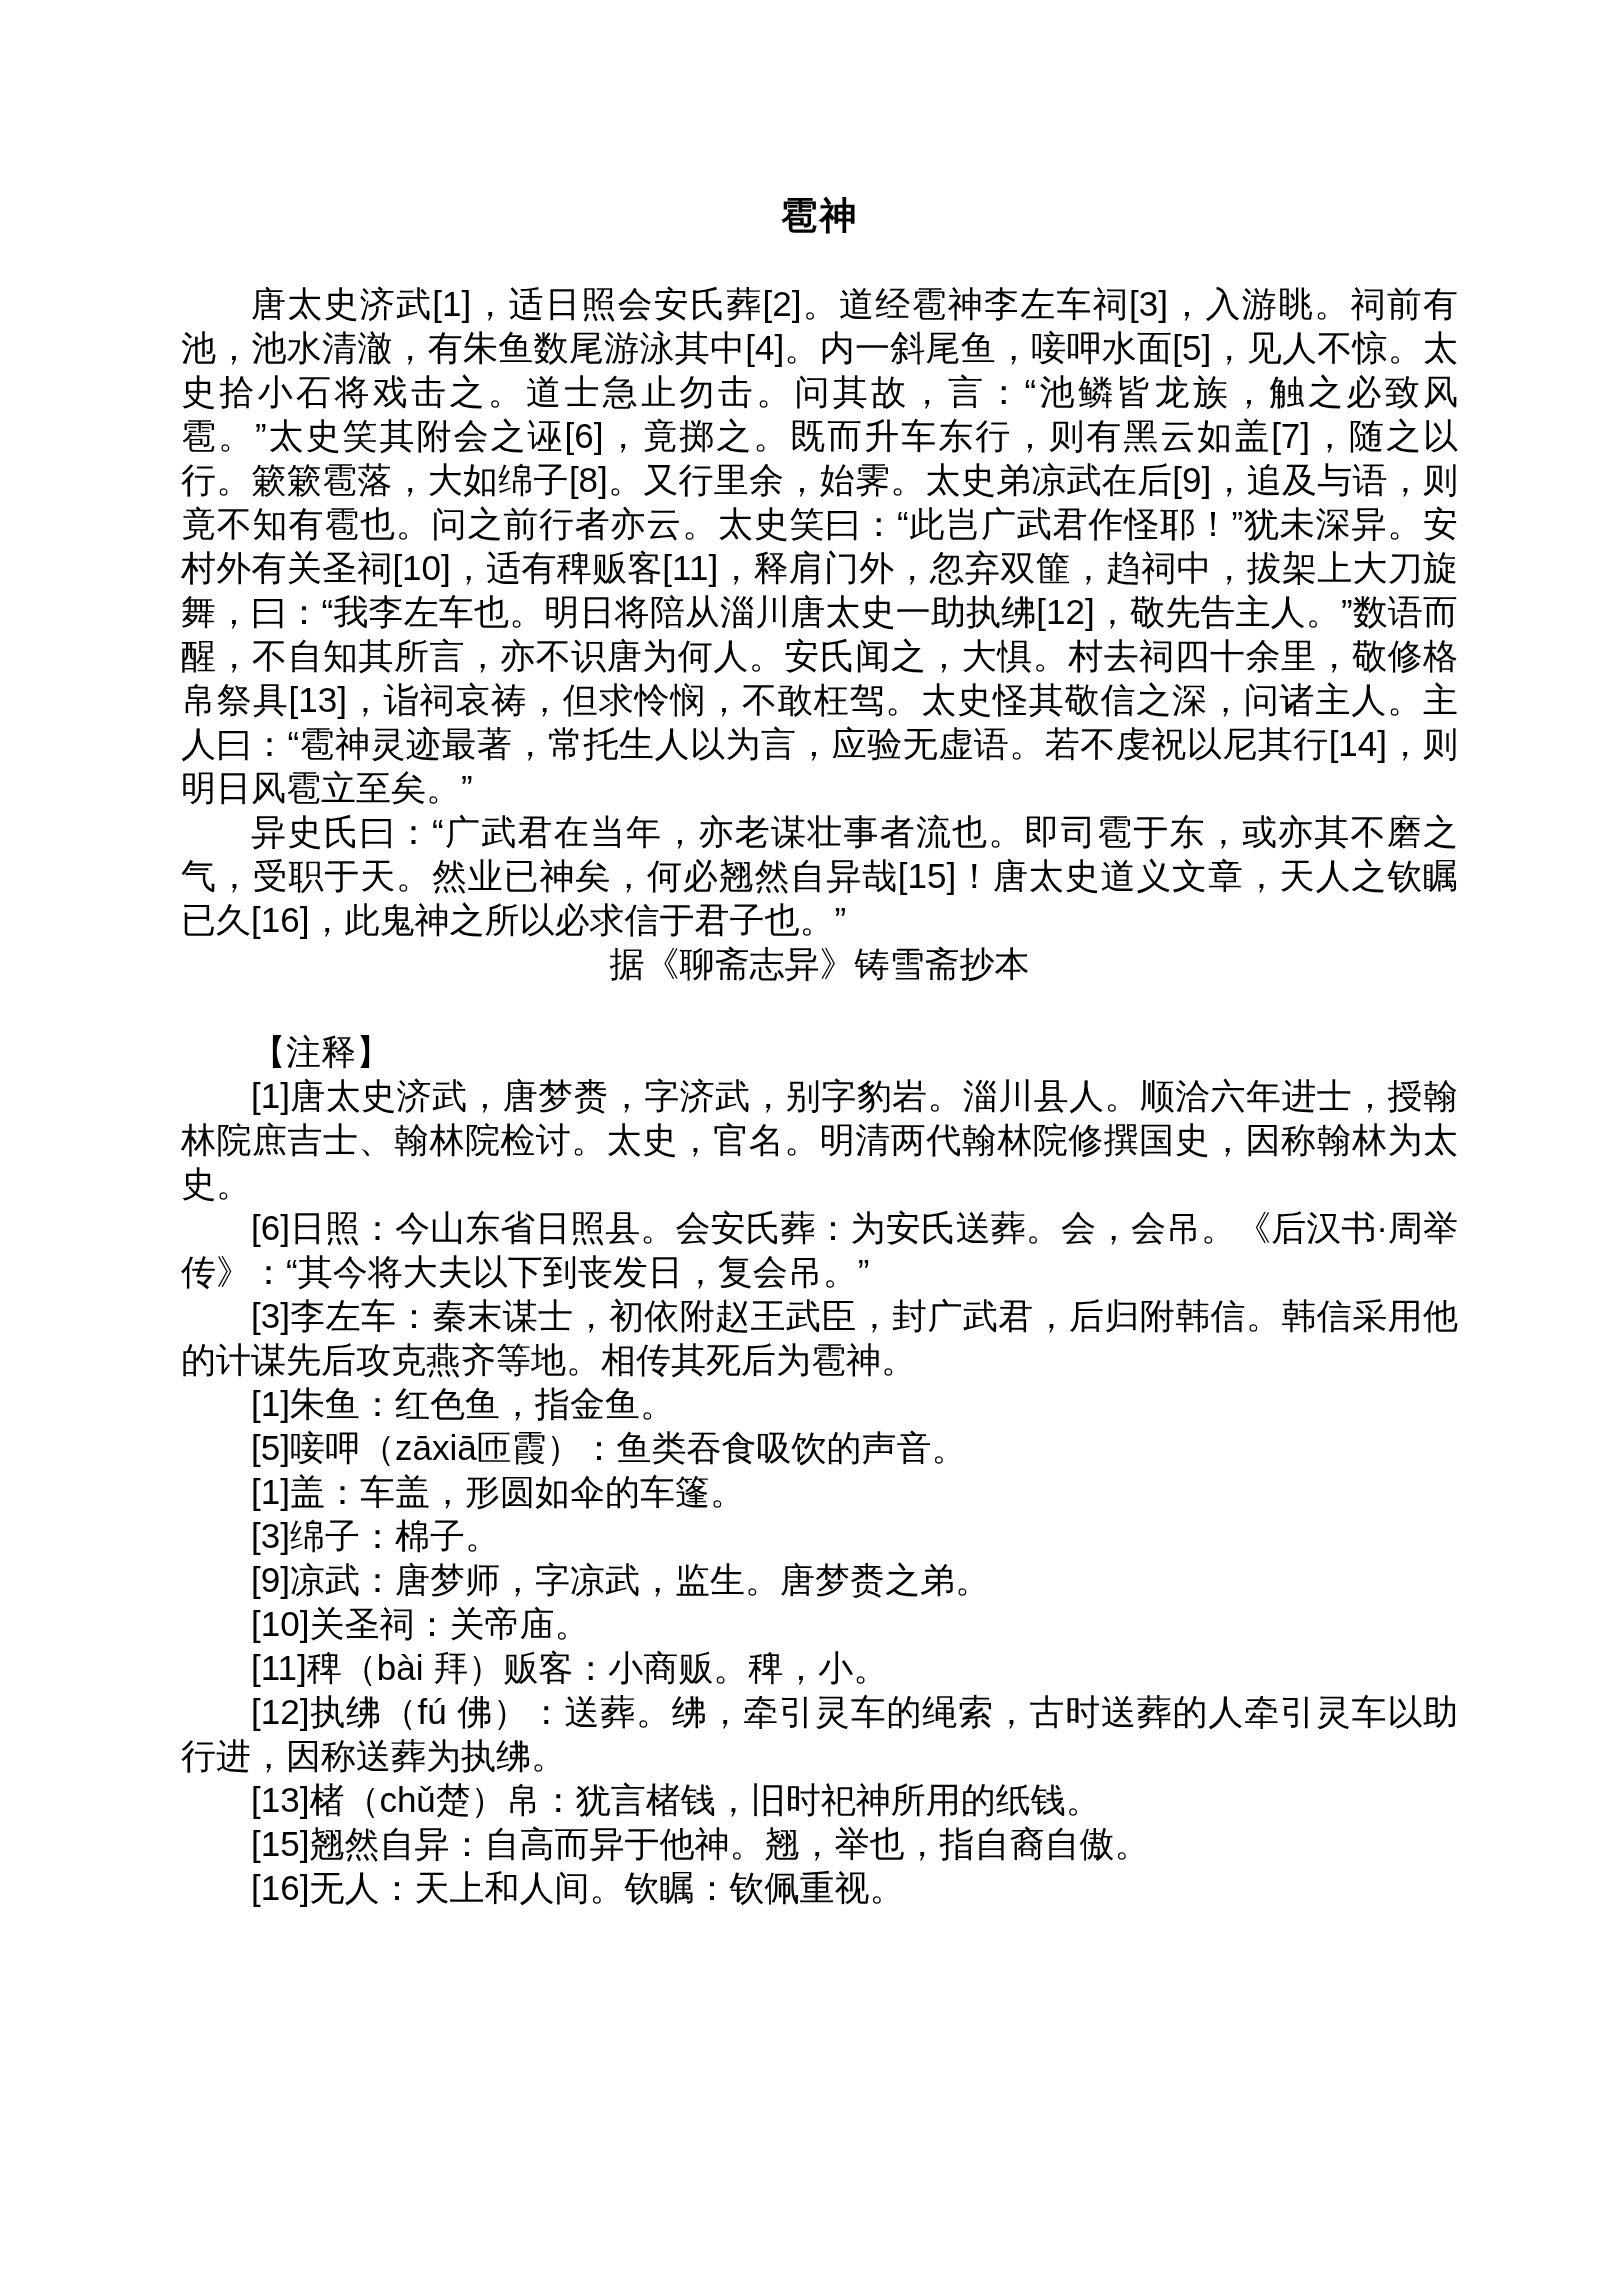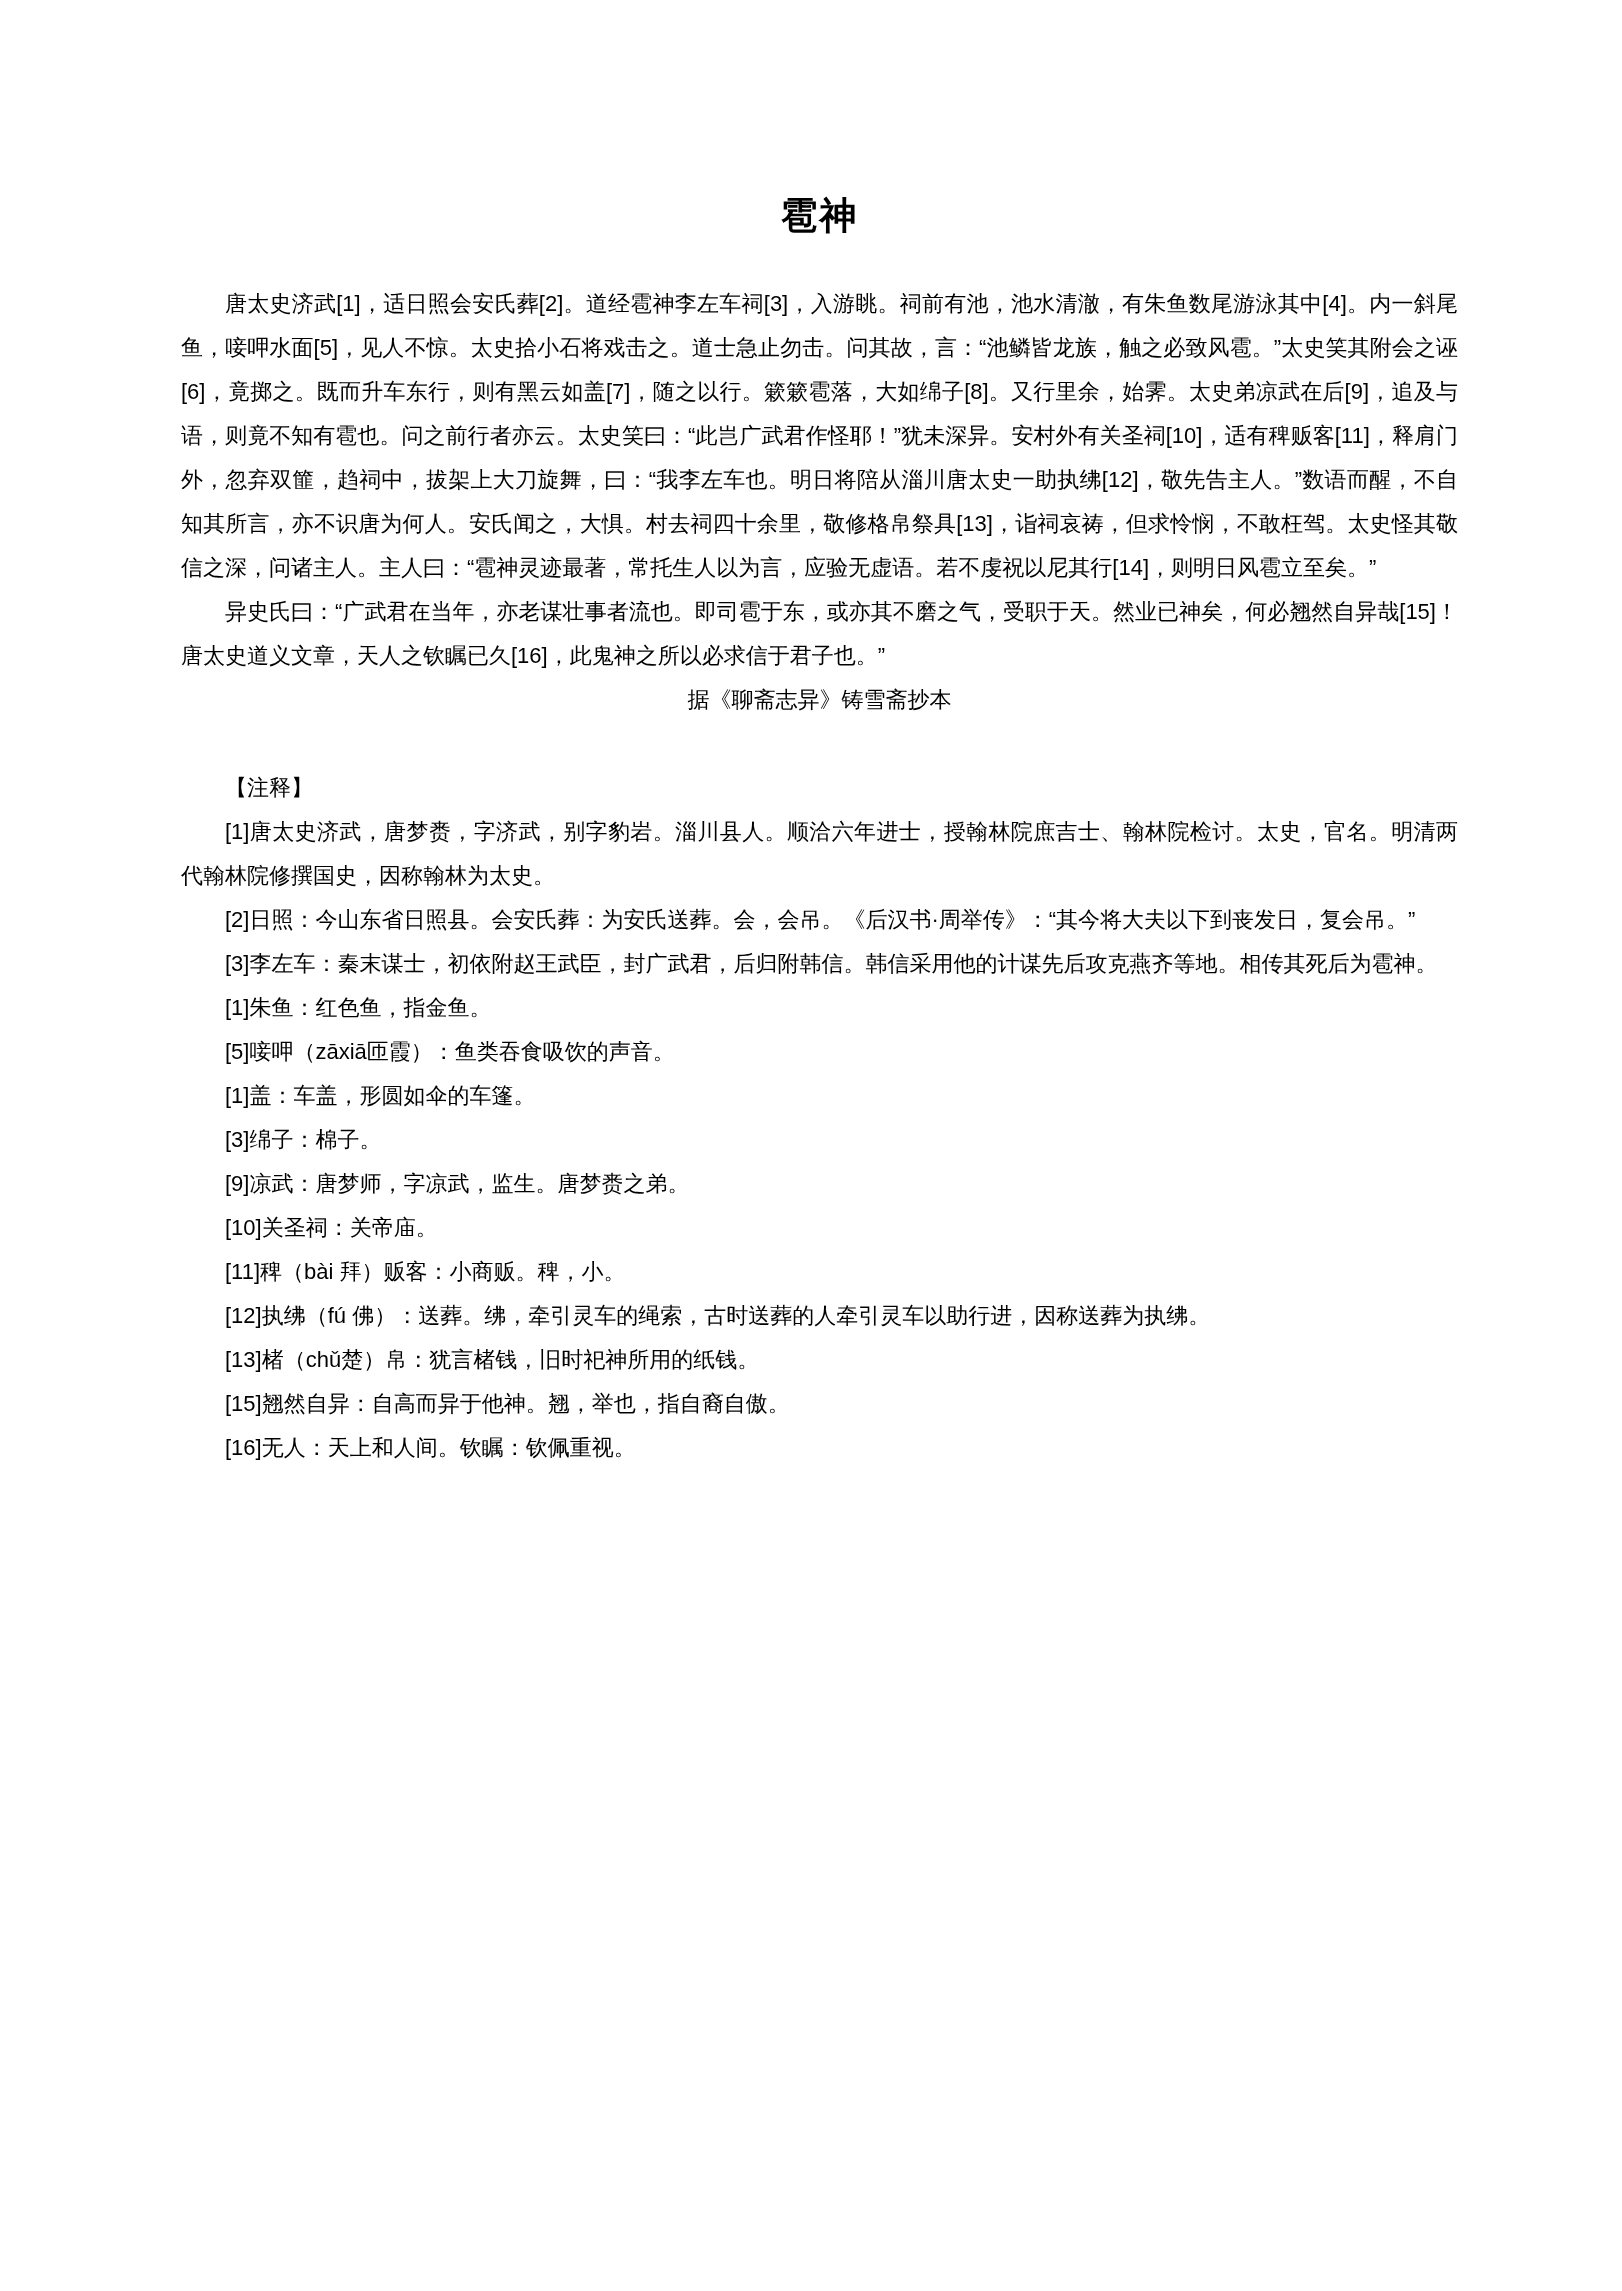--- a/index.html
+++ b/index.html
@@ -28,21 +28,21 @@
     line-height: 43px;
     font-weight: bold;
     text-align: center;
     margin: 0 0 45px 0;
     letter-spacing: 2px;
   }
   .story p,
   .notes p,
   .notes-header,
   .attribution {
-    font-size: 22px;
+    font-size: 35px;
     line-height: 44px;
     margin: 0;
     text-align: justify;
     text-justify: inter-ideograph;
     word-break: break-all;
   }
   .story p,
   .notes p {
     text-indent: 2em;
   }
@@ -67,21 +67,21 @@
         <p>唐太史济武[1]，适日照会安氏葬[2]。道经雹神李左车祠[3]，入游眺。祠前有池，池水清澈，有朱鱼数尾游泳其中[4]。内一斜尾鱼，唼呷水面[5]，见人不惊。太史拾小石将戏击之。道士急止勿击。问其故，言：“池鳞皆龙族，触之必致风雹。”太史笑其附会之诬[6]，竟掷之。既而升车东行，则有黑云如盖[7]，随之以行。簌簌雹落，大如绵子[8]。又行里余，始霁。太史弟凉武在后[9]，追及与语，则竟不知有雹也。问之前行者亦云。太史笑曰：“此岂广武君作怪耶！”犹未深异。安村外有关圣祠[10]，适有稗贩客[11]，释肩门外，忽弃双篚，趋祠中，拔架上大刀旋舞，曰：“我李左车也。明日将陪从淄川唐太史一助执绋[12]，敬先告主人。”数语而醒，不自知其所言，亦不识唐为何人。安氏闻之，大惧。村去祠四十余里，敬修格帛祭具[13]，诣祠哀祷，但求怜悯，不敢枉驾。太史怪其敬信之深，问诸主人。主人曰：“雹神灵迹最著，常托生人以为言，应验无虚语。若不虔祝以尼其行[14]，则明日风雹立至矣。”</p>
         <p>异史氏曰：“广武君在当年，亦老谋壮事者流也。即司雹于东，或亦其不磨之气，受职于天。然业已神矣，何必翘然自异哉[15]！唐太史道义文章，天人之钦瞩已久[16]，此鬼神之所以必求信于君子也。”</p>
       </div>
 
     <p class="attribution">据《聊斋志异》铸雪斋抄本</p>
 
     <p class="notes-header">【注释】</p>
 
     <div class="notes">
         <p>[1]唐太史济武，唐梦赉，字济武，别字豹岩。淄川县人。顺洽六年进士，授翰林院庶吉士、翰林院检讨。太史，官名。明清两代翰林院修撰国史，因称翰林为太史。</p>
-        <p>[2]日照：今山东省日照县。会安氏葬：为安氏送葬。会，会吊。《后汉书·周举传》：“其今将大夫以下到丧发日，复会吊。”</p>
+        <p>[6]日照：今山东省日照县。会安氏葬：为安氏送葬。会，会吊。《后汉书·周举传》：“其今将大夫以下到丧发日，复会吊。”</p>
         <p>[3]李左车：秦末谋士，初依附赵王武臣，封广武君，后归附韩信。韩信采用他的计谋先后攻克燕齐等地。相传其死后为雹神。</p>
         <p>[1]朱鱼：红色鱼，指金鱼。</p>
         <p>[5]唼呷（zāxiā匝霞）：鱼类吞食吸饮的声音。</p>
         <p>[1]盖：车盖，形圆如伞的车篷。</p>
         <p>[3]绵子：棉子。</p>
         <p>[9]凉武：唐梦师，字凉武，监生。唐梦赉之弟。</p>
         <p>[10]关圣祠：关帝庙。</p>
         <p>[11]稗（bài 拜）贩客：小商贩。稗，小。</p>
         <p>[12]执绋（fú 佛）：送葬。绋，牵引灵车的绳索，古时送葬的人牵引灵车以助行进，因称送葬为执绋。</p>
         <p>[13]楮（chǔ楚）帛：犹言楮钱，旧时祀神所用的纸钱。</p>

